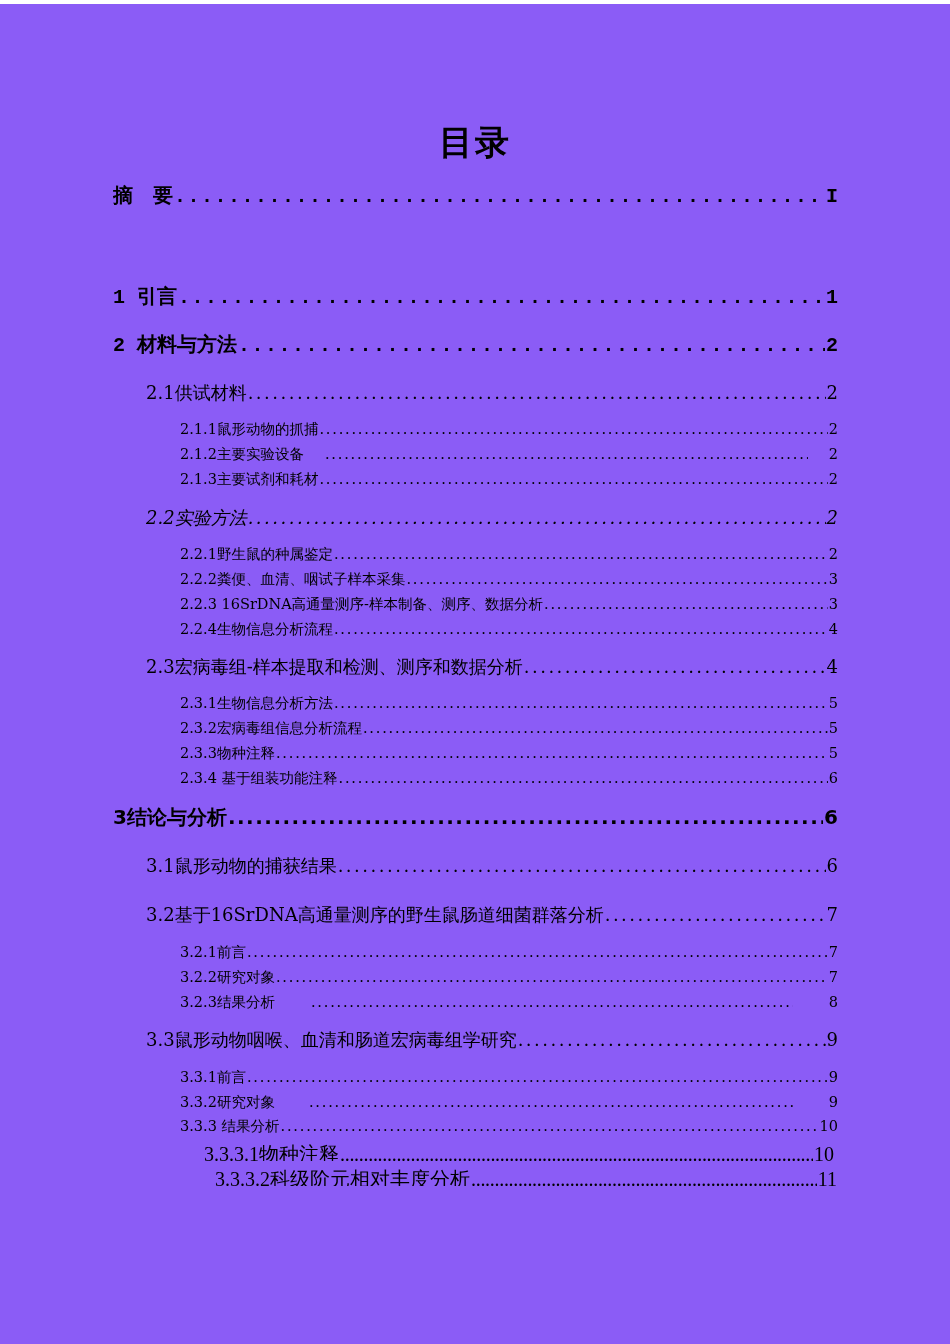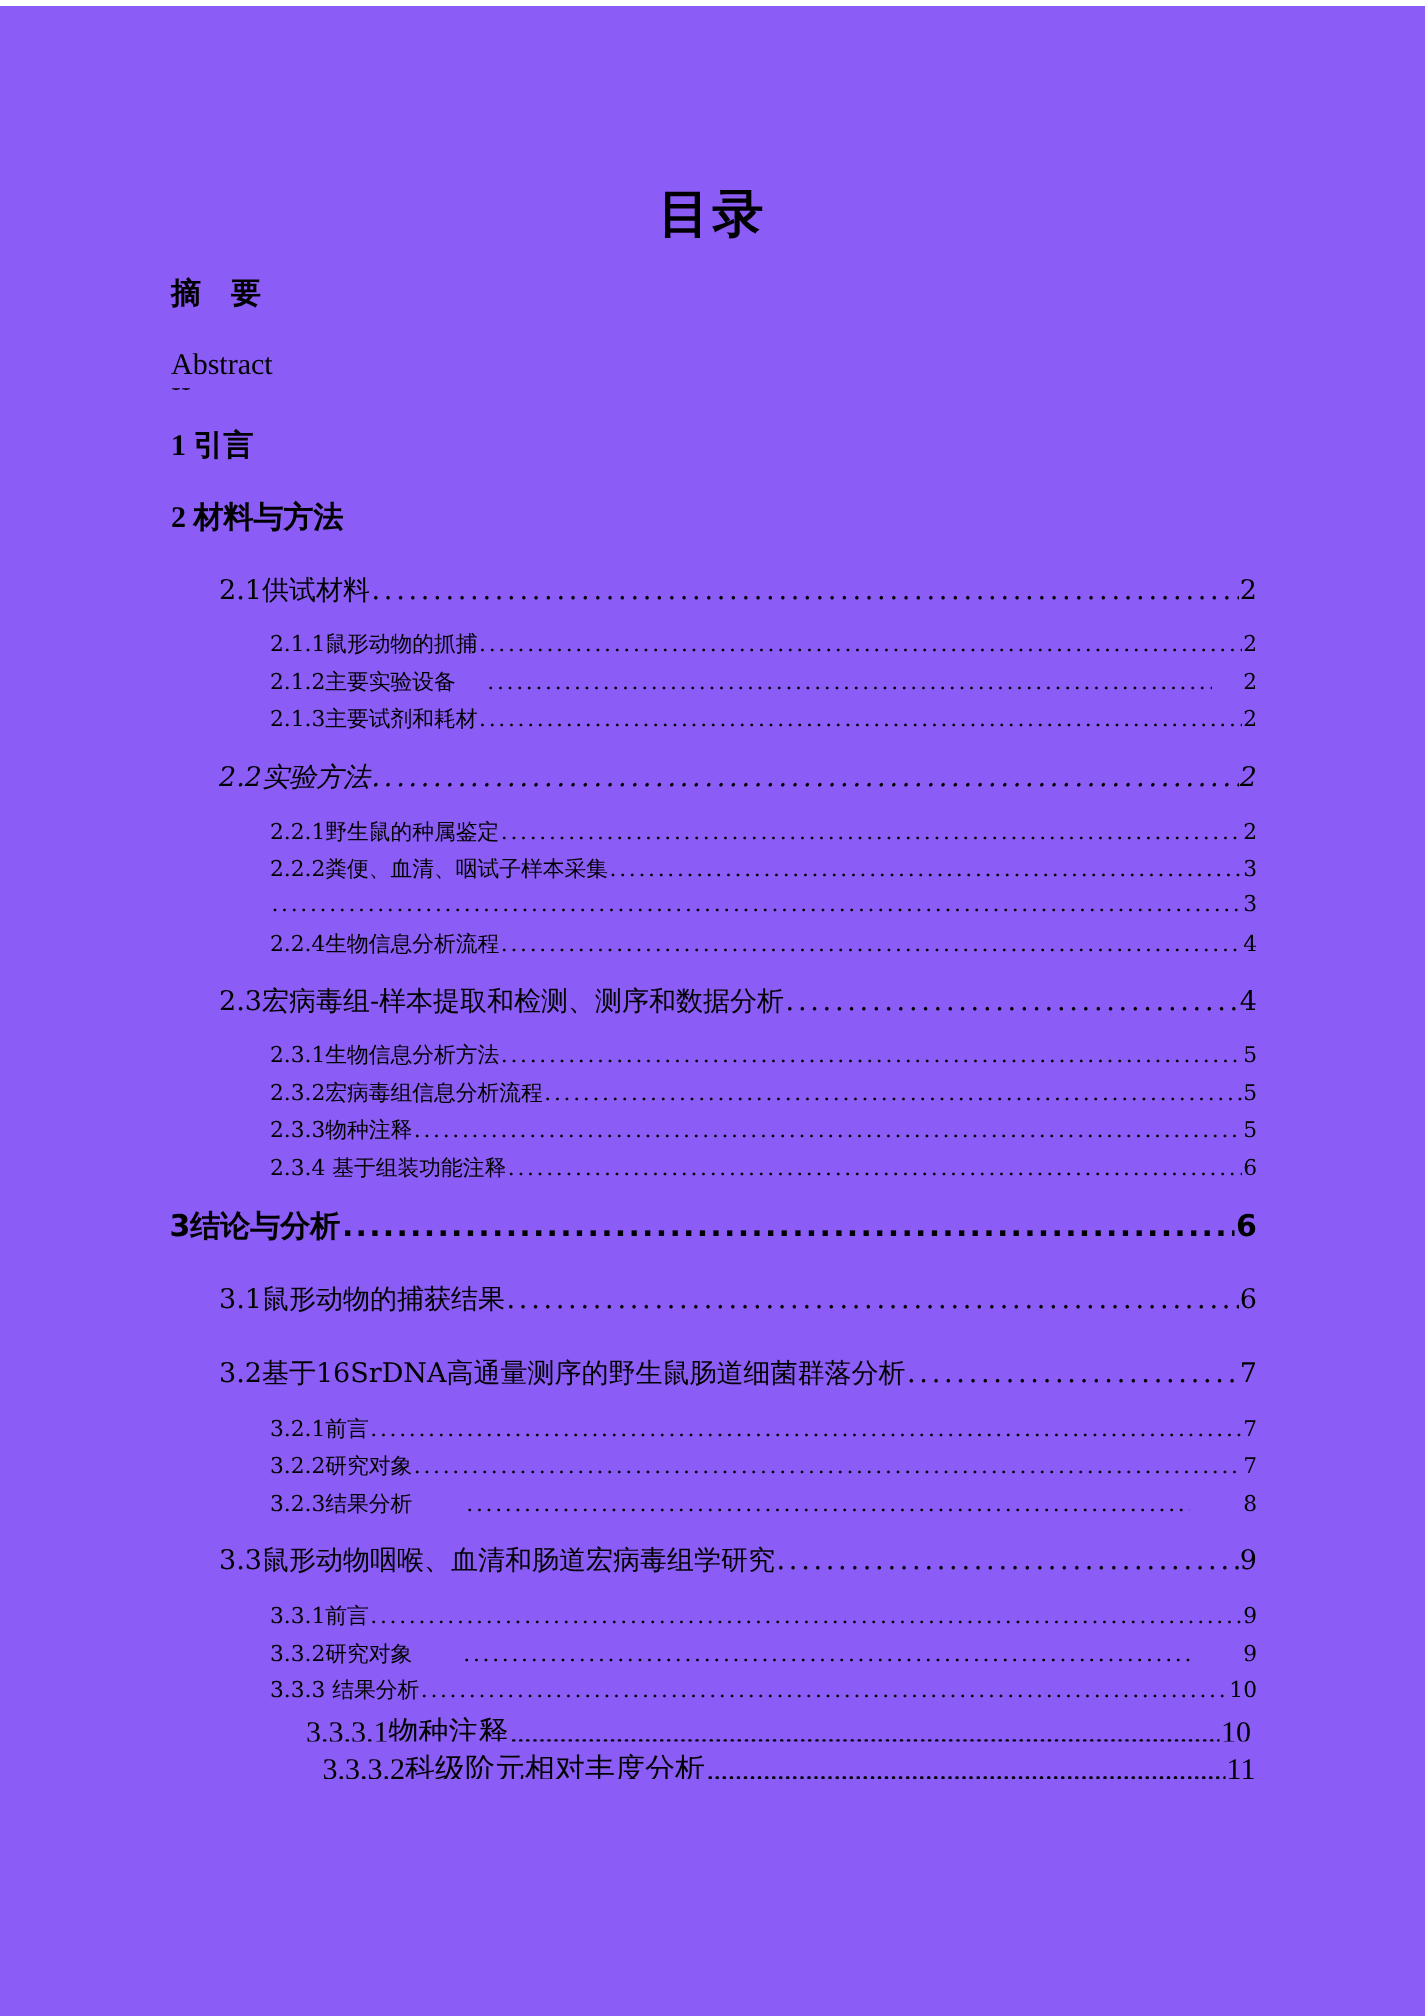--- a/index.html
+++ b/index.html
@@ -18,46 +18,41 @@
   .toc-row .leader {
     flex: 1 1 auto; overflow: hidden; white-space: nowrap;
     letter-spacing: 0; margin: 0 1px;
   }
   .toc-row .leader::before {
     content: "................................................................................................................................................................................................................................";
   }
   .toc-row .page-num { flex: 0 0 auto; text-align: right; }
 
   
-  .lv1 { font-family: Liberation Serif, serif; font-size: 20px; font-weight: bold; height: 28px; flex-direction: column; }
+  .lv1 { font-family: Liberation Mono, monospace; font-size: 20px; font-weight: bold; height: 28px; }
   .lv1 .leader { letter-spacing: 1.5px; }
   .lv1b { font-family: "DejaVu Sans", sans-serif; font-size: 20px; font-weight: bold; height: 28px; }
   .lv1b .leader { letter-spacing: 1.5px; }
   .lv2 { font-family: "DejaVu Serif", serif; font-size: 18px; height: 26px; }
   .lv2 .leader { letter-spacing: 2.5px; }
   .lv3 { font-family: "DejaVu Serif", serif; font-size: 14.5px; height: 22px; }
   .lv3 .leader { letter-spacing: 1.8px; }
   .lv4 { font-family: "Liberation Serif", serif; font-size: 20px; height: 20px; }
   .lv4 .leader { letter-spacing: -0.3px; }
 </style>
 </head>
 <body>
 
 <div class="page">
   <div class="title">目录</div>
 
   <div class="toc-row lv1" style="left:113px; top:178px; width:725px;">
     <span class="label">摘　要</span>
     <span class="leader"></span>
     <span class="page-num">I</span>
-  </div>
-  <div class="toc-row lv1" style="left:113px; top:228px; width:725px; font-weight:normal;">
-    <span class="label">Abstract</span>
-    <span class="leader"></span>
-    <span class="page-num">II</span>
   </div>
   <div class="toc-row lv1" style="left:113px; top:279px; width:725px;">
     <span class="label">1 引言</span>
     <span class="leader"></span>
     <span class="page-num">1</span>
   </div>
   <div class="toc-row lv1" style="left:113px; top:327px; width:725px;">
     <span class="label">2 材料与方法</span>
     <span class="leader"></span>
     <span class="page-num">2</span>
@@ -93,20 +88,21 @@
     <span class="label">2.2.1野生鼠的种属鉴定</span>
     <span class="leader"></span>
     <span class="page-num">2</span>
   </div>
   <div class="toc-row lv3" style="left:180px; top:566px; width:658px;">
     <span class="label">2.2.2粪便、血清、咽试子样本采集</span>
     <span class="leader"></span>
     <span class="page-num">3</span>
   </div>
   <div class="toc-row lv3" style="left:180px; top:591px; width:658px;">
+    <span class="label">2.2.3 16SrDNA高通量测序-样本制备、测序、数据分析</span>
     <span class="leader"></span>
     <span class="page-num">3</span>
   </div>
   <div class="toc-row lv3" style="left:180px; top:616px; width:658px;">
     <span class="label">2.2.4生物信息分析流程</span>
     <span class="leader"></span>
     <span class="page-num">4</span>
   </div>
 
   <div class="toc-row lv2" style="left:146px; top:651px; width:692px;">

